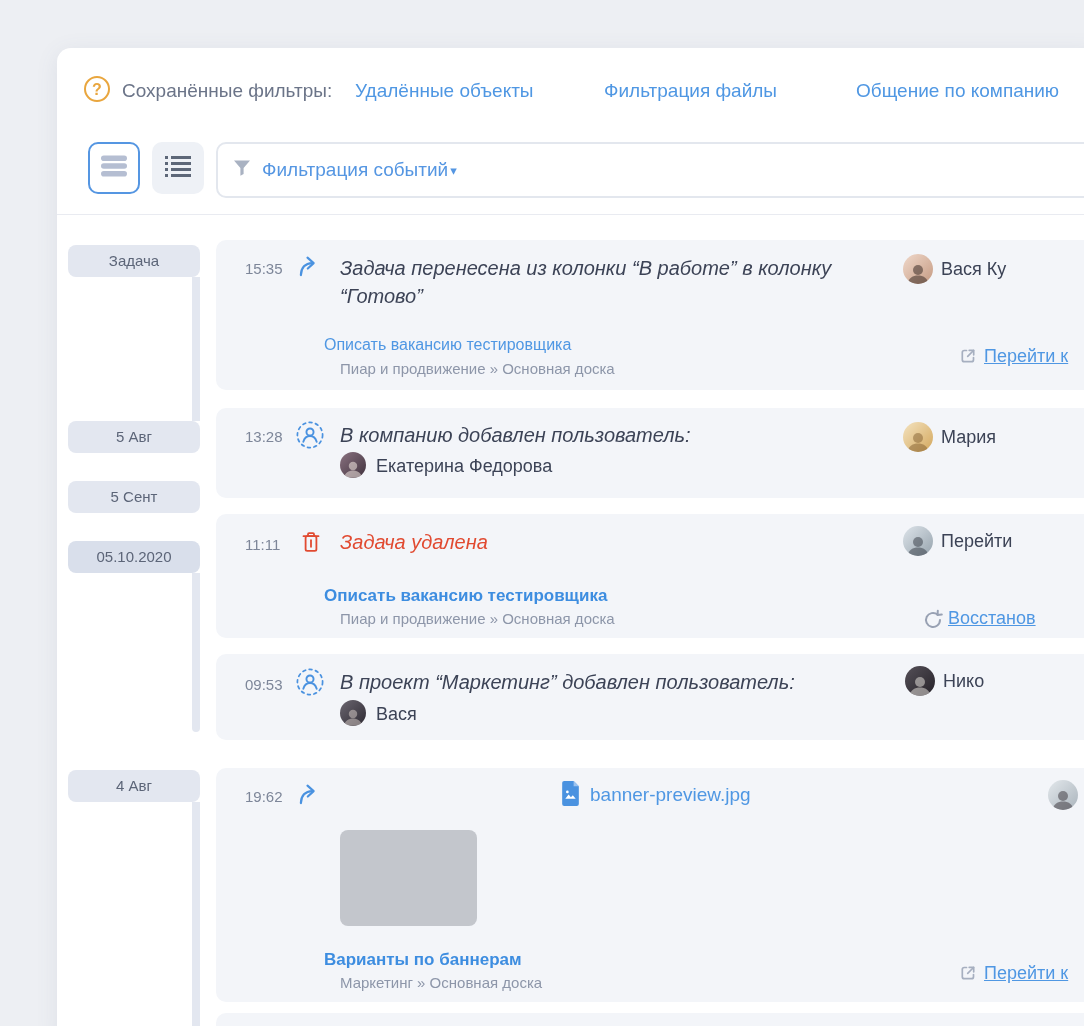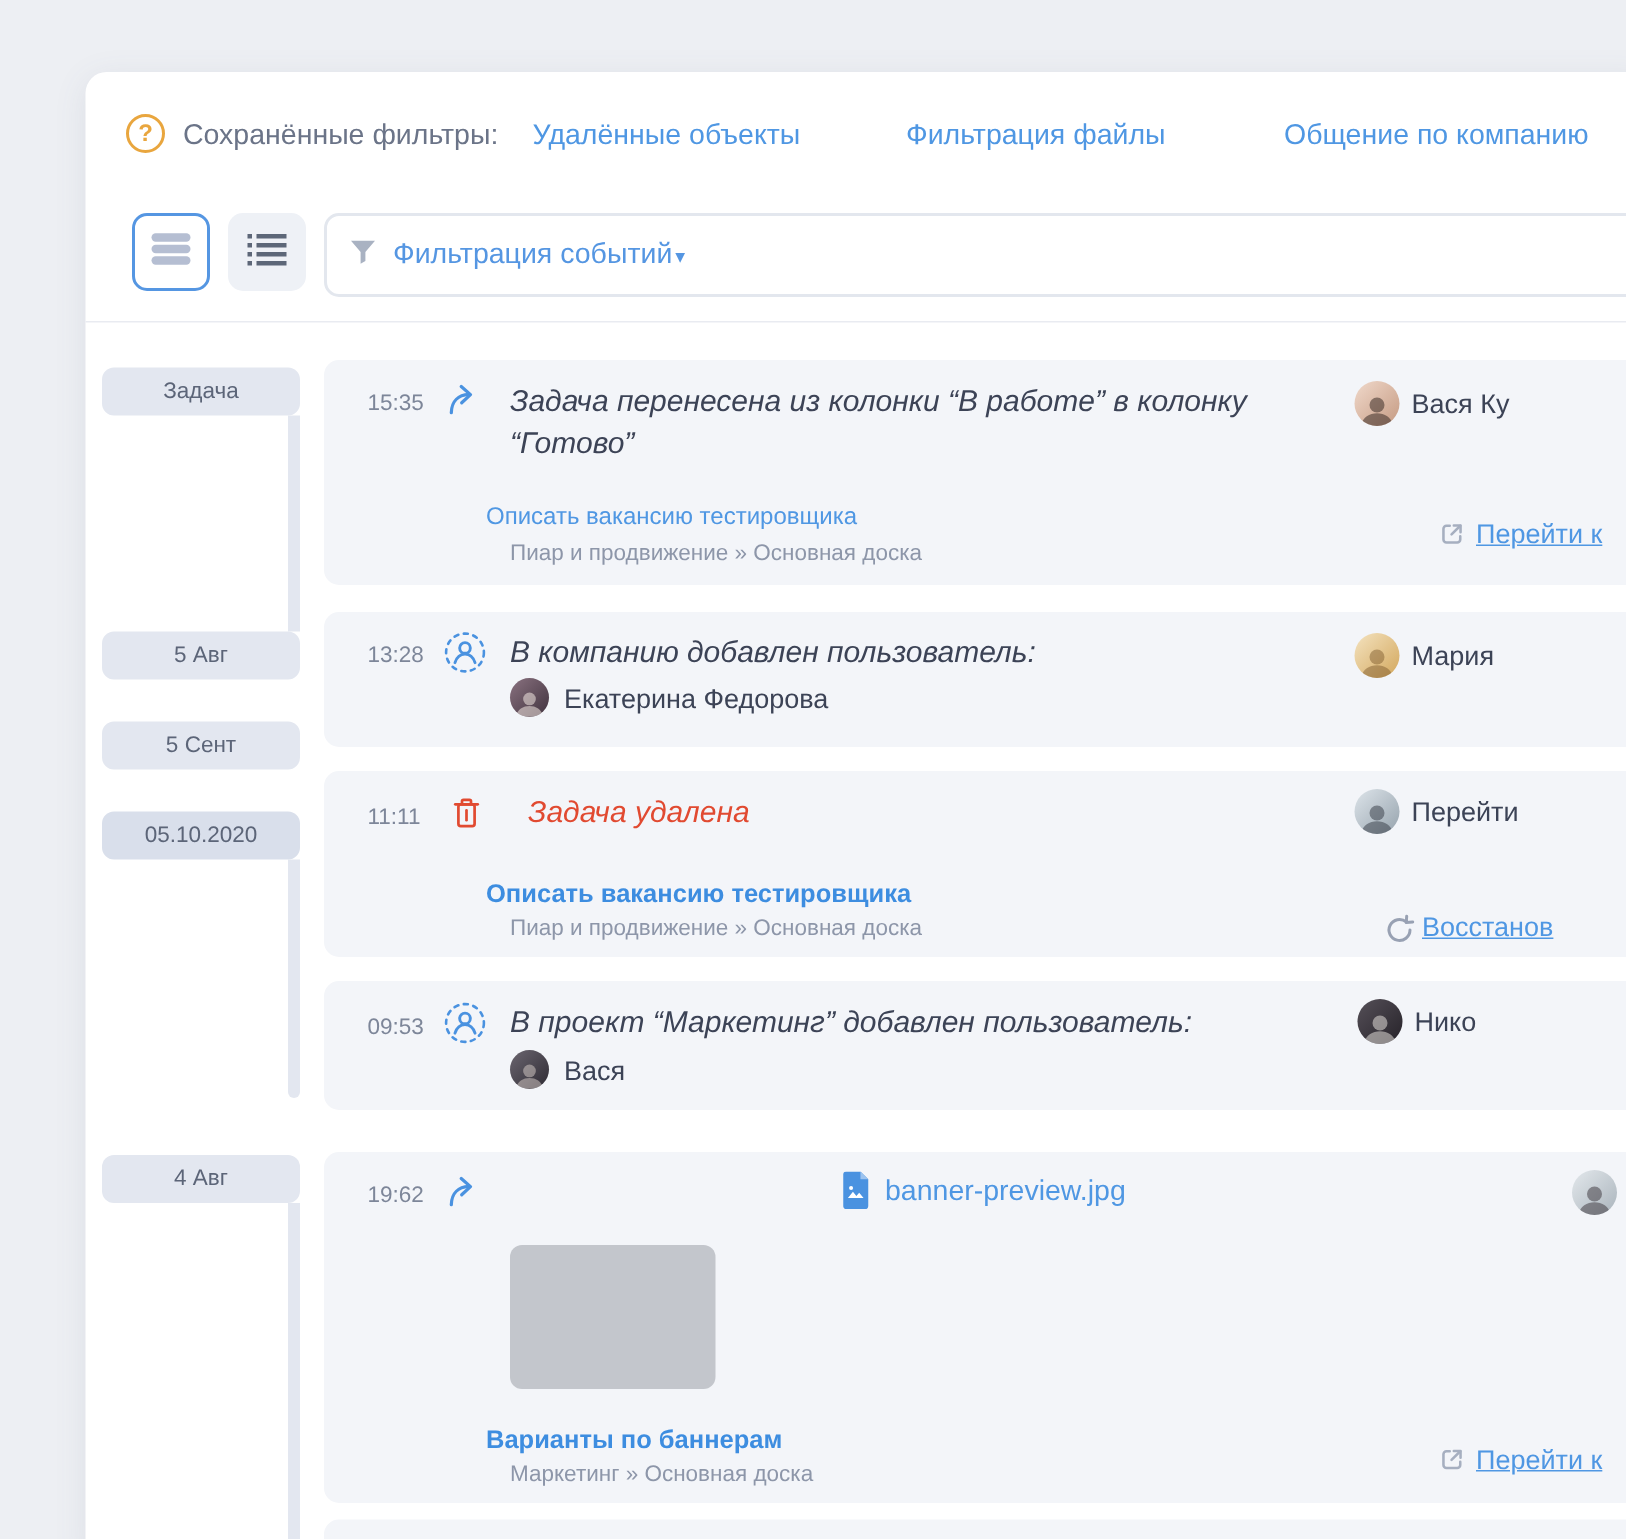--- a/index.html
+++ b/index.html
@@ -34,21 +34,21 @@
   .chip { left:68px; width:132px; height:32px; background:#e3e7f0; border-radius:8px;
           color:#5c6578; font-size:15px; text-align:center; line-height:32px; cursor:pointer; }
   .chip.selected { background:#d9dfeb; }
   .rail { left:192px; width:8px; background:#e3e7f0; }
   .rail.rounded { border-radius:0 0 4px 4px; }
 
   
   .card { left:216px; width:900px; background:#f3f5f9; border-radius:10px; }
   .time { left:29px; color:#7d8699; font-size:15px; }
   .etitle { left:124px; font-size:20px; color:#3c4356; line-height:28px;font-style:italic; }
-  .etitle.danger { color:#e14a31;margin-left:12px; }
+  .etitle.danger { color:#e14a31; }
   .task-link { left:108px; font-size:16px; color:#4f97e3; cursor:pointer; white-space:nowrap; }
   .task-link.bold { font-size:17px; font-weight:bold; color:#3d8de0; }
   .board-path { left:124px; font-size:15px; color:#8d96a9; white-space:nowrap; }
   .actor-name { font-size:18px; color:#3c4356; white-space:nowrap; }
   .action-link { font-size:18px; color:#4f97e3; cursor:pointer; white-space:nowrap;text-decoration:underline; }
   .file-link { font-size:19px; color:#4f97e3; cursor:pointer; white-space:nowrap; }
 
   .avatar { border-radius:50%; overflow:hidden; display:flex; align-items:flex-end;
             justify-content:center; }
   .av30 { width:30px; height:30px; } .av26 { width:26px; height:26px; }

